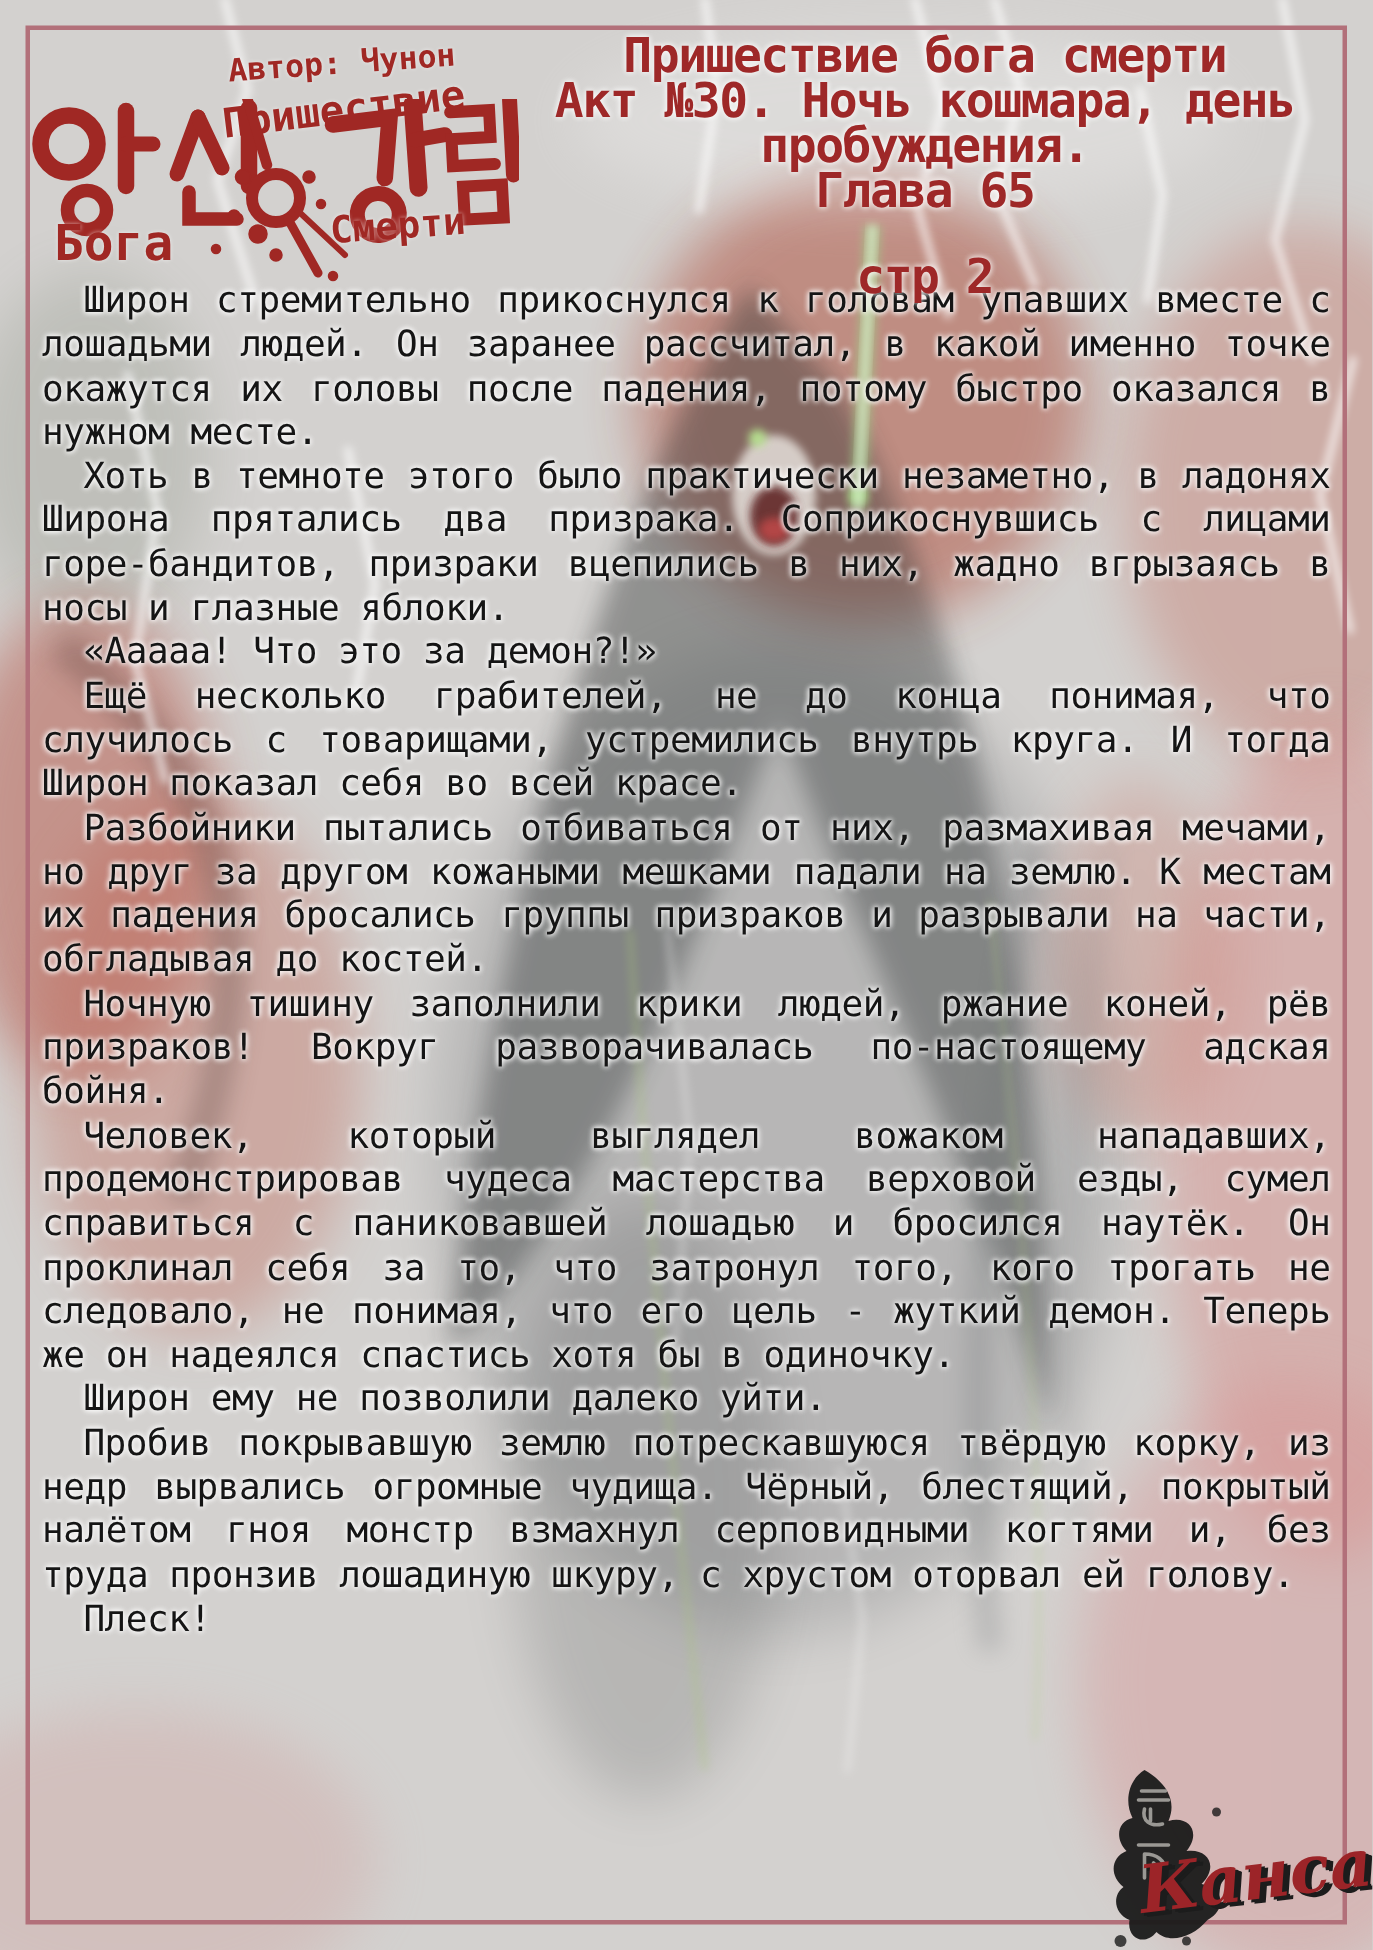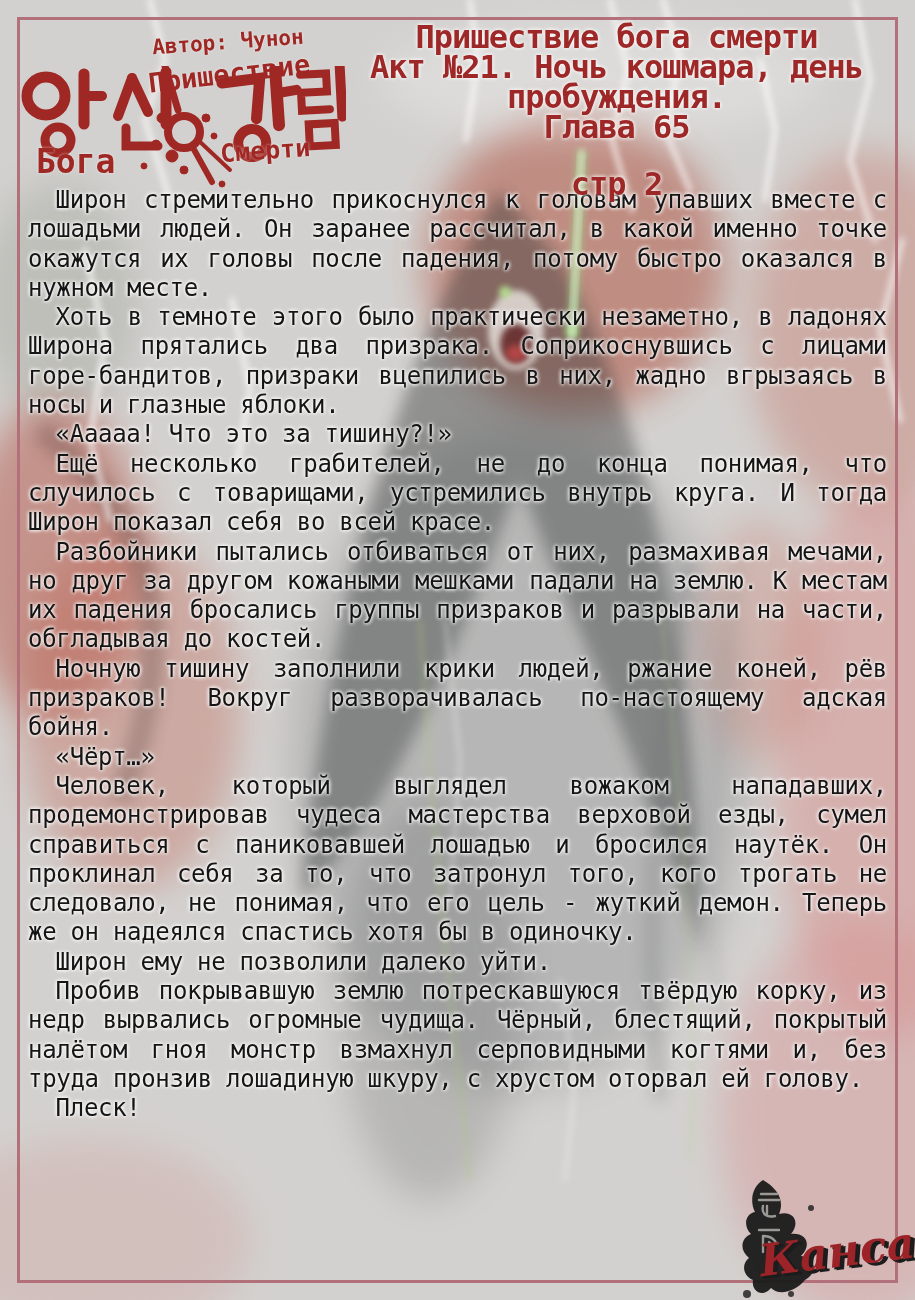--- a/index.html
+++ b/index.html
@@ -180,33 +180,32 @@
           <circle cx="168" cy="104" r="4"></circle>
       </g>
     </svg>
 
     <div class="logo-bl">Бога</div>
     <div class="logo-br">Смерти</div>
   </div>
 
   <div class="chapter-header">
     <div>Пришествие бога смерти</div>
-    <div>Акт №21. Ночь кошмара, день пробуждения.</div>
+    <div>Акт №30. Ночь кошмара, день пробуждения.</div>
     <div>Глава 65</div>
     <div class="page-number">стр 2</div>
   </div>
 
   <div class="story">
       <p>Широн стремительно прикоснулся к головам упавших вместе с лошадьми людей. Он заранее рассчитал, в какой именно точке окажутся их головы после падения, потому быстро оказался в нужном месте.</p>
       <p>Хоть в темноте этого было практически незаметно, в ладонях Широна прятались два призрака. Соприкоснувшись с лицами горе-бандитов, призраки вцепились в них, жадно вгрызаясь в носы и глазные яблоки.</p>
-      <p>«Ааааа! Что это за тишину?!»</p>
+      <p>«Ааааа! Что это за демон?!»</p>
       <p>Ещё несколько грабителей, не до конца понимая, что случилось с товарищами, устремились внутрь круга. И тогда Широн показал себя во всей красе.</p>
       <p>Разбойники пытались отбиваться от них, размахивая мечами, но друг за другом кожаными мешками падали на землю. К местам их падения бросались группы призраков и разрывали на части, обгладывая до костей.</p>
       <p>Ночную тишину заполнили крики людей, ржание коней, рёв призраков! Вокруг разворачивалась по-настоящему адская бойня.</p>
-      <p>«Чёрт…»</p>
       <p>Человек, который выглядел вожаком нападавших, продемонстрировав чудеса мастерства верховой езды, сумел справиться с паниковавшей лошадью и бросился наутёк. Он проклинал себя за то, что затронул того, кого трогать не следовало, не понимая, что его цель - жуткий демон. Теперь же он надеялся спастись хотя бы в одиночку.</p>
       <p>Широн ему не позволили далеко уйти.</p>
       <p>Пробив покрывавшую землю потрескавшуюся твёрдую корку, из недр вырвались огромные чудища. Чёрный, блестящий, покрытый налётом гноя монстр взмахнул серповидными когтями и, без труда пронзив лошадиную шкуру, с хрустом оторвал ей голову.</p>
       <p>Плеск!</p>
     </div>
 
   <div class="watermark">
     <svg class="splat" role="img" width="182" height="122" viewBox="0 0 182 122" aria-label="完成">
       <path d="M30,2 C44,10 52,22 46,36 C60,32 68,44 58,56 C72,54 80,66 68,78 C82,80 86,94 72,102 C62,114 46,118 38,110 C30,120 18,114 20,102 C10,98 8,86 16,80 C6,72 8,60 18,56 C10,48 12,36 22,34 C16,22 20,8 30,2 Z" fill="#1a1a1a" opacity="0.95"></path>
       <circle cx="14" cy="116" r="4" fill="#1a1a1a" opacity="0.8"></circle>

